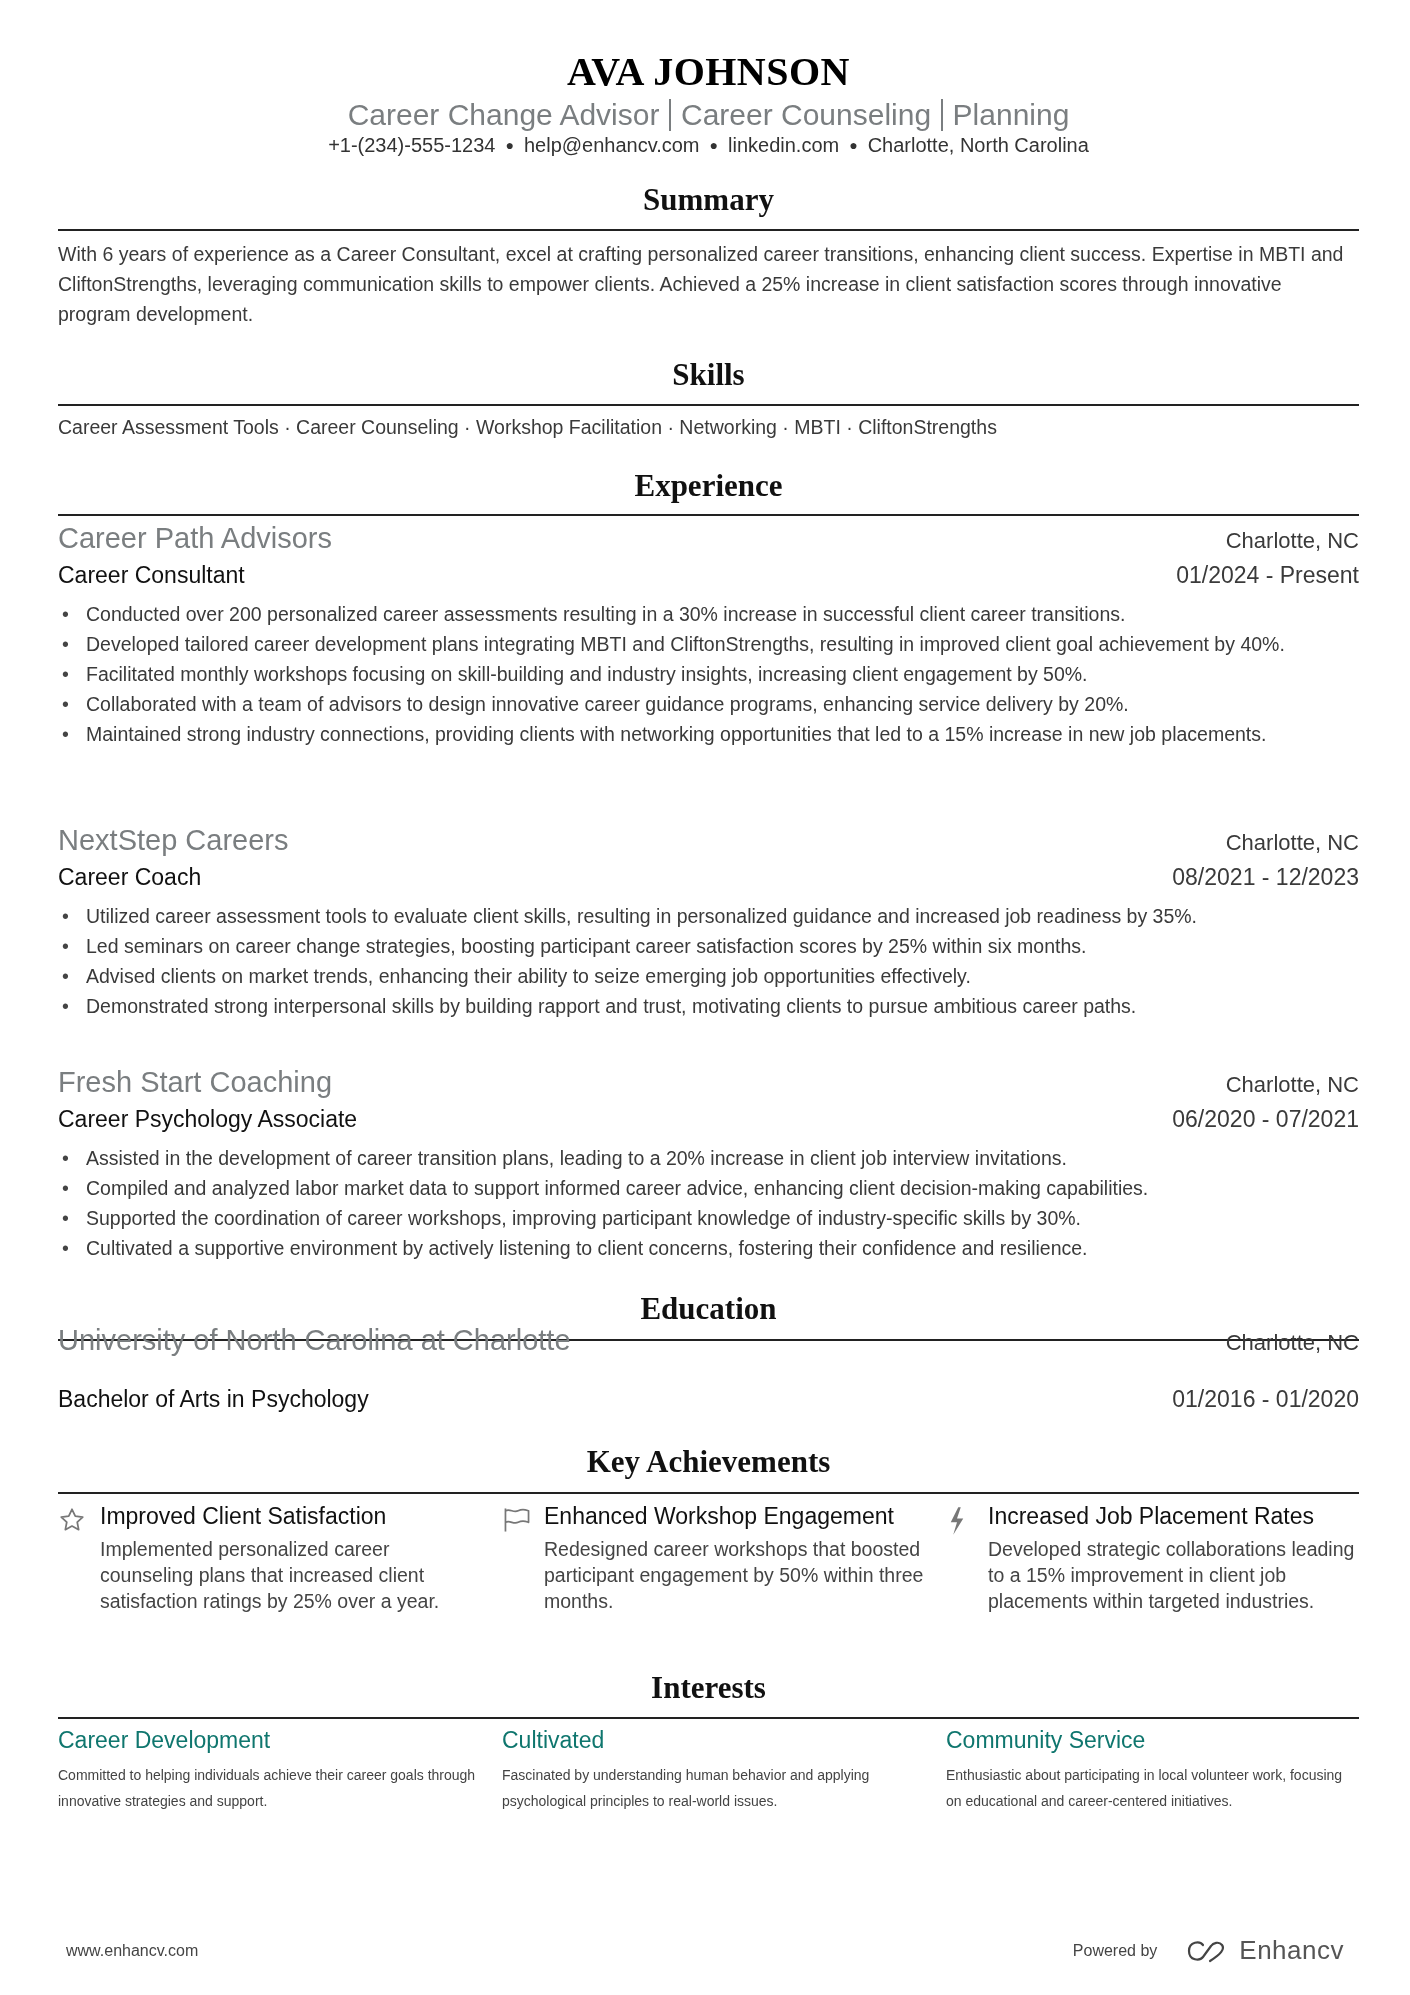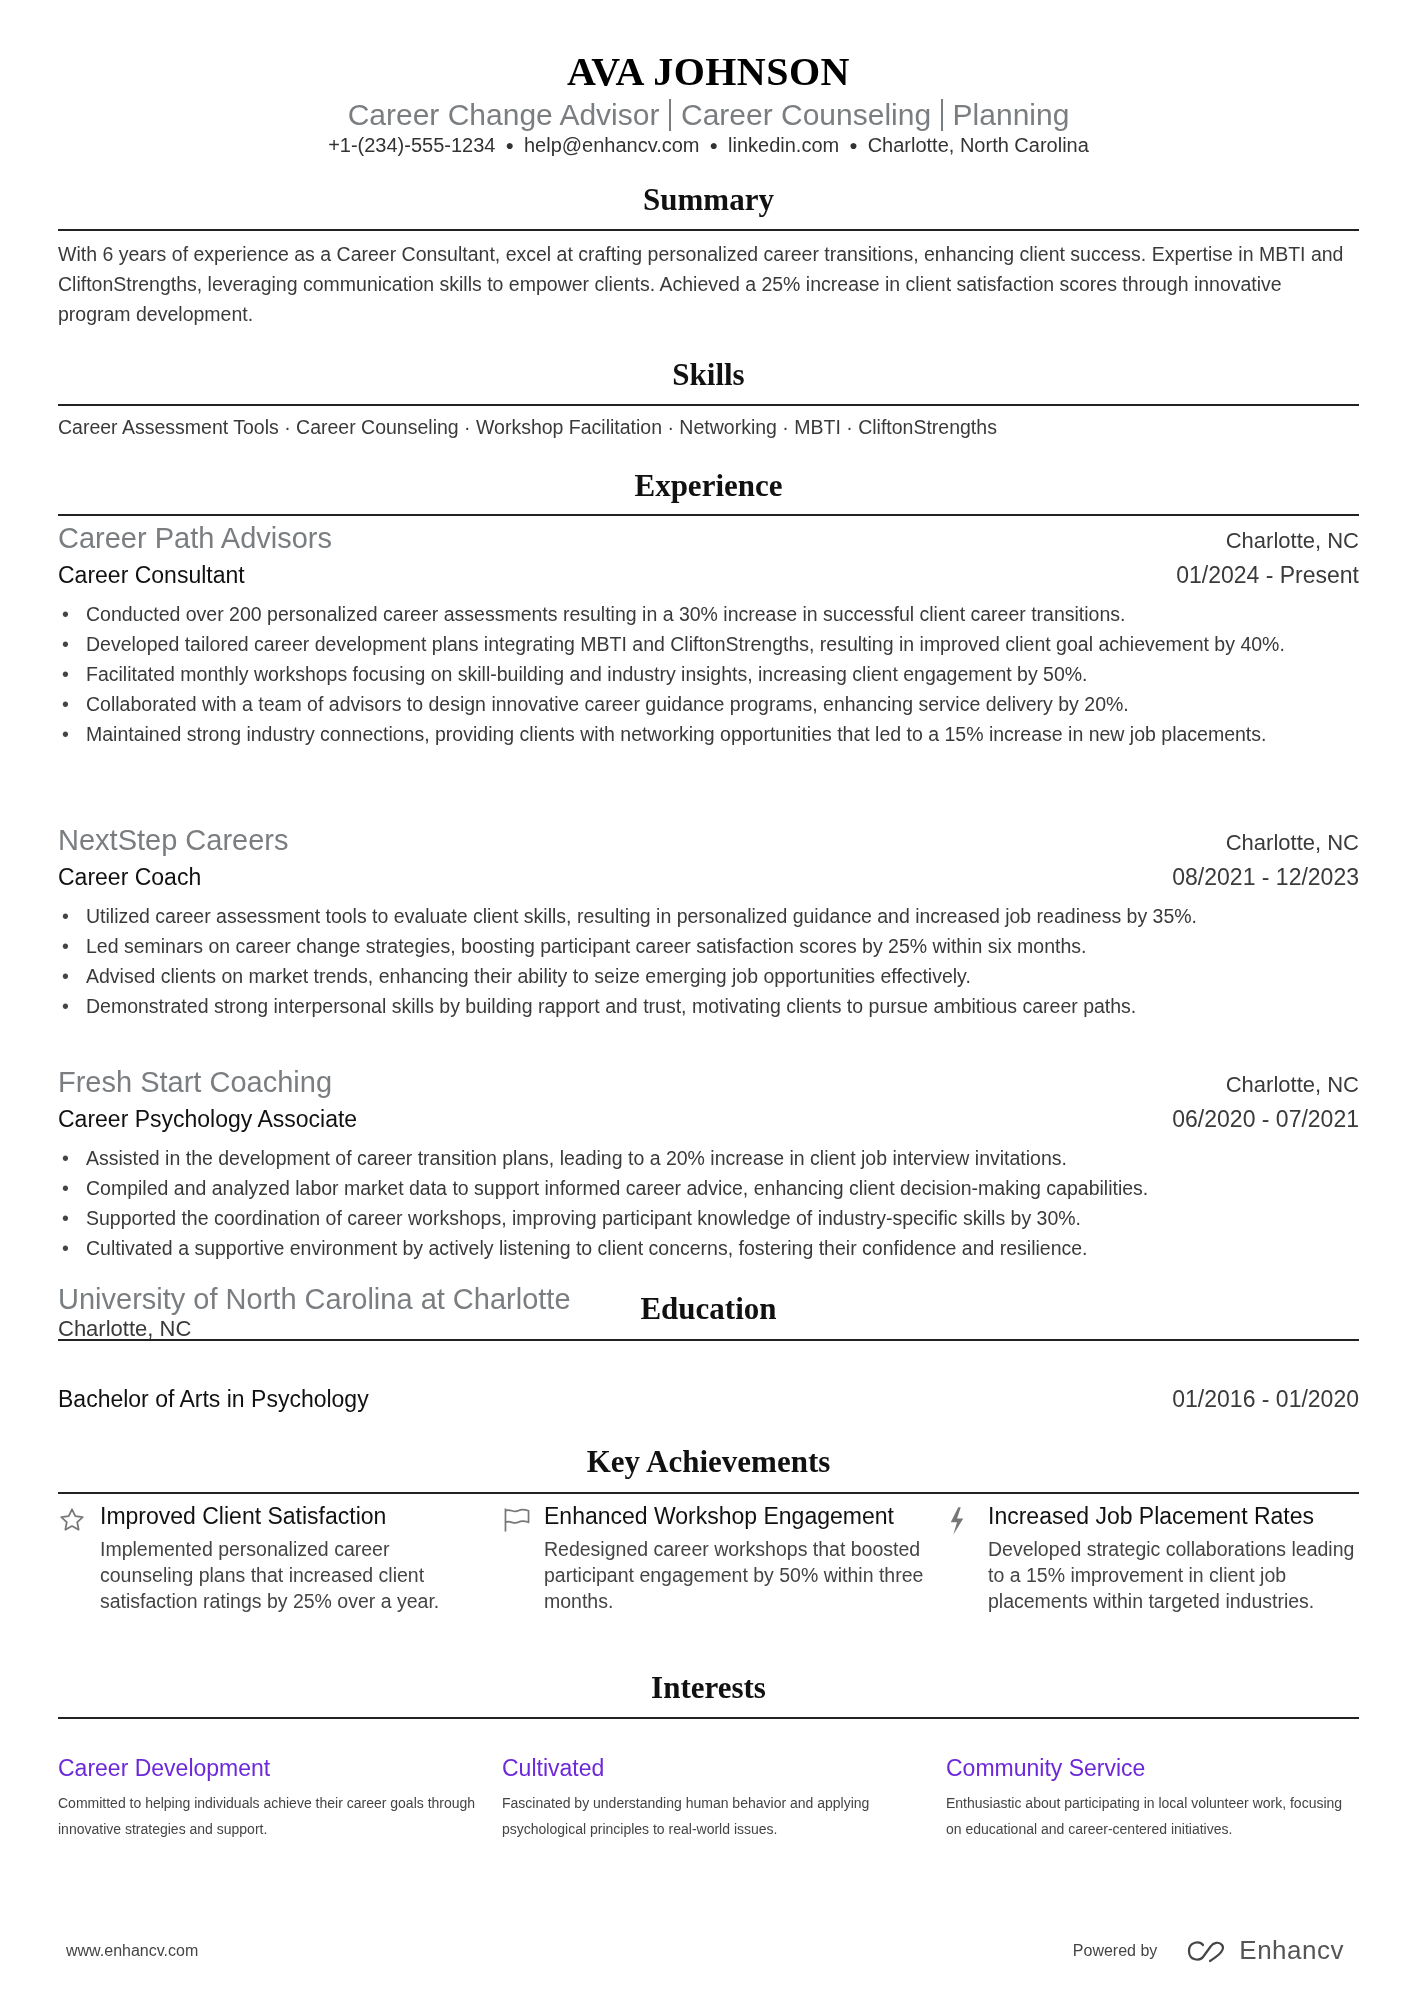--- a/index.html
+++ b/index.html
@@ -27,21 +27,21 @@
   .bullets { position: absolute; left: 0; width: 100%; list-style: none; font-size: 19.5px; line-height: 30px; color: #3a3a3a; }
   .bullets li { position: relative; padding-left: 28px; }
   .bullets li::before { content: "•"; position: absolute; left: 4px; top: 0; color: #444; }
 
   .grid3 { position: absolute; left: 0; width: 100%; display: flex; }
   .col { width: 444px; padding-right: 20px; }
   .ach { display: flex; }
   .ach-icon { width: 42px; flex: none; padding-top: 4px; color: #777; }
   .ach-title { font-size: 23px; color: #111; line-height: 28px; }
   .ach-desc { font-size: 19.5px; color: #444; line-height: 26px; margin-top: 6px; }
-  .int-title { font-size: 23px; color: #6d28d9; line-height: 28px; margin-top: 28px; }
+  .int-title { font-size: 23px; color: #0f766e; line-height: 28px; }
   .int-desc { font-size: 14px; color: #444; line-height: 26px; margin-top: 8px; }
 
   .footer-left { position: absolute; left: 66px; top: 1942px; font-size: 16px; color: #444; }
   .footer-right { position: absolute; right: 66px; top: 1935px; display: flex; align-items: center; font-size: 16px; color: #444; }
   .footer-right .brand { font-size: 26px; color: #555; margin-left: 8px; letter-spacing: 0.5px; }
 </style>
 </head>
 <body>
 
 <div class="page">
@@ -106,21 +106,21 @@
   </div>
   <ul class="bullets" style="top:1106px; margin-top:37px;">
     <li>Assisted in the development of career transition plans, leading to a 20% increase in client job interview invitations.</li>
     <li>Compiled and analyzed labor market data to support informed career advice, enhancing client decision-making capabilities.</li>
     <li>Supported the coordination of career workshops, improving participant knowledge of industry-specific skills by 30%.</li>
     <li>Cultivated a supportive environment by actively listening to client concerns, fostering their confidence and resilience.</li>
   </ul>
 
   <div class="sec-head" style="top:1291px;">Education</div>
   <div class="sec-line" style="top:1339px;"></div>
-  <div class="row" style="top:1283px;flex-direction:column;">
+  <div class="row" style="top:1324px;">
     <span class="company">University of North Carolina at Charlotte</span>
     <span class="loc">Charlotte, NC</span>
   </div>
   <div class="row" style="top:1386px;text-align:right;">
     <span class="role">Bachelor of Arts in Psychology</span>
     <span class="dates">01/2016 - 01/2020</span>
   </div>
 
   <div class="sec-head" style="top:1444px;">Key Achievements</div>
   <div class="sec-line" style="top:1492px;"></div>

